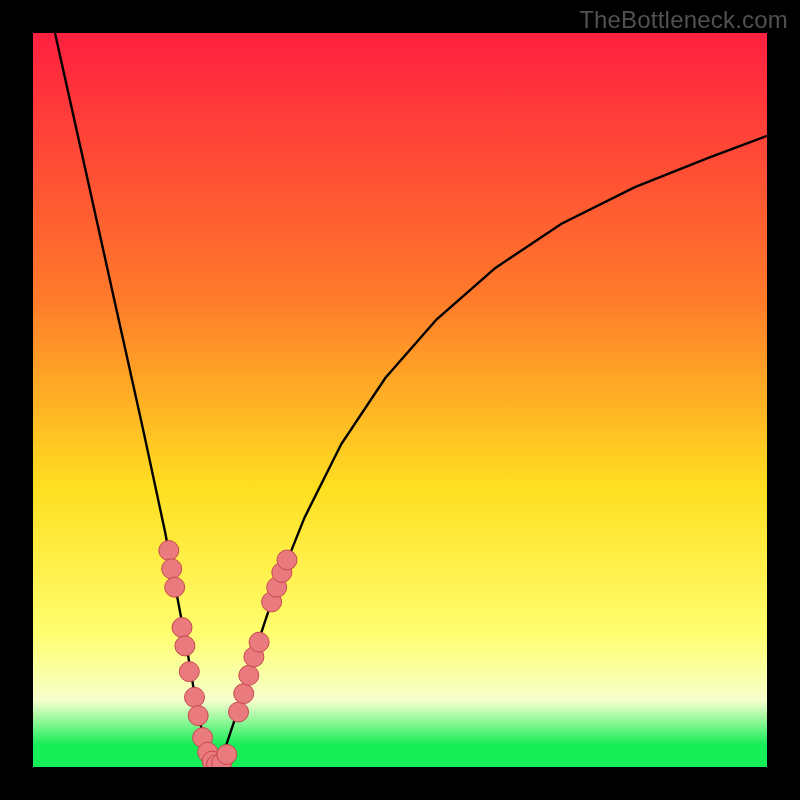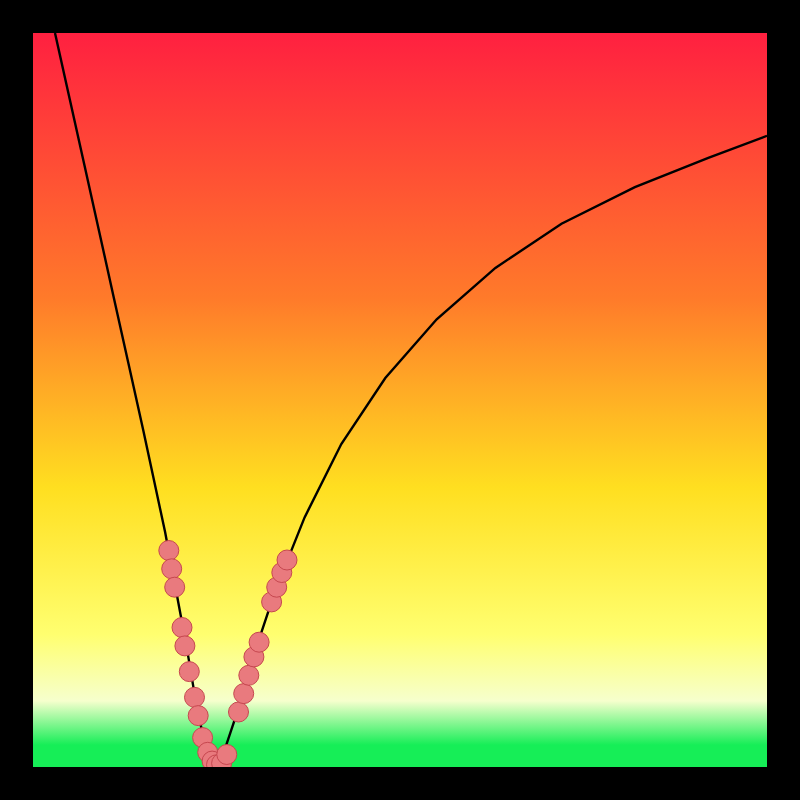--- a/index.html
+++ b/index.html
@@ -35,20 +35,21 @@
     height: 734px;
   }
   svg {
     display: block;
   }
 </style>
 </head>
 <body>
 
 <div class="container">
+  <div class="watermark">TheBottleneck.com</div>
 
   <div class="plot-area">
     <svg id="chart-svg" width="734" height="734" viewBox="0 0 734 734">
       <defs>
         <linearGradient id="bg-grad" x1="0" y1="0" x2="0" y2="1">
           <stop id="g0" offset="0%" stop-color="#ff2040"></stop>
           <stop id="g1" offset="36%" stop-color="#ff7a2a"></stop>
           <stop id="g2" offset="62%" stop-color="#ffdf20"></stop>
           <stop id="g3" offset="82%" stop-color="#ffff70"></stop>
           <stop id="g4" offset="91%" stop-color="#f6ffcd"></stop>

